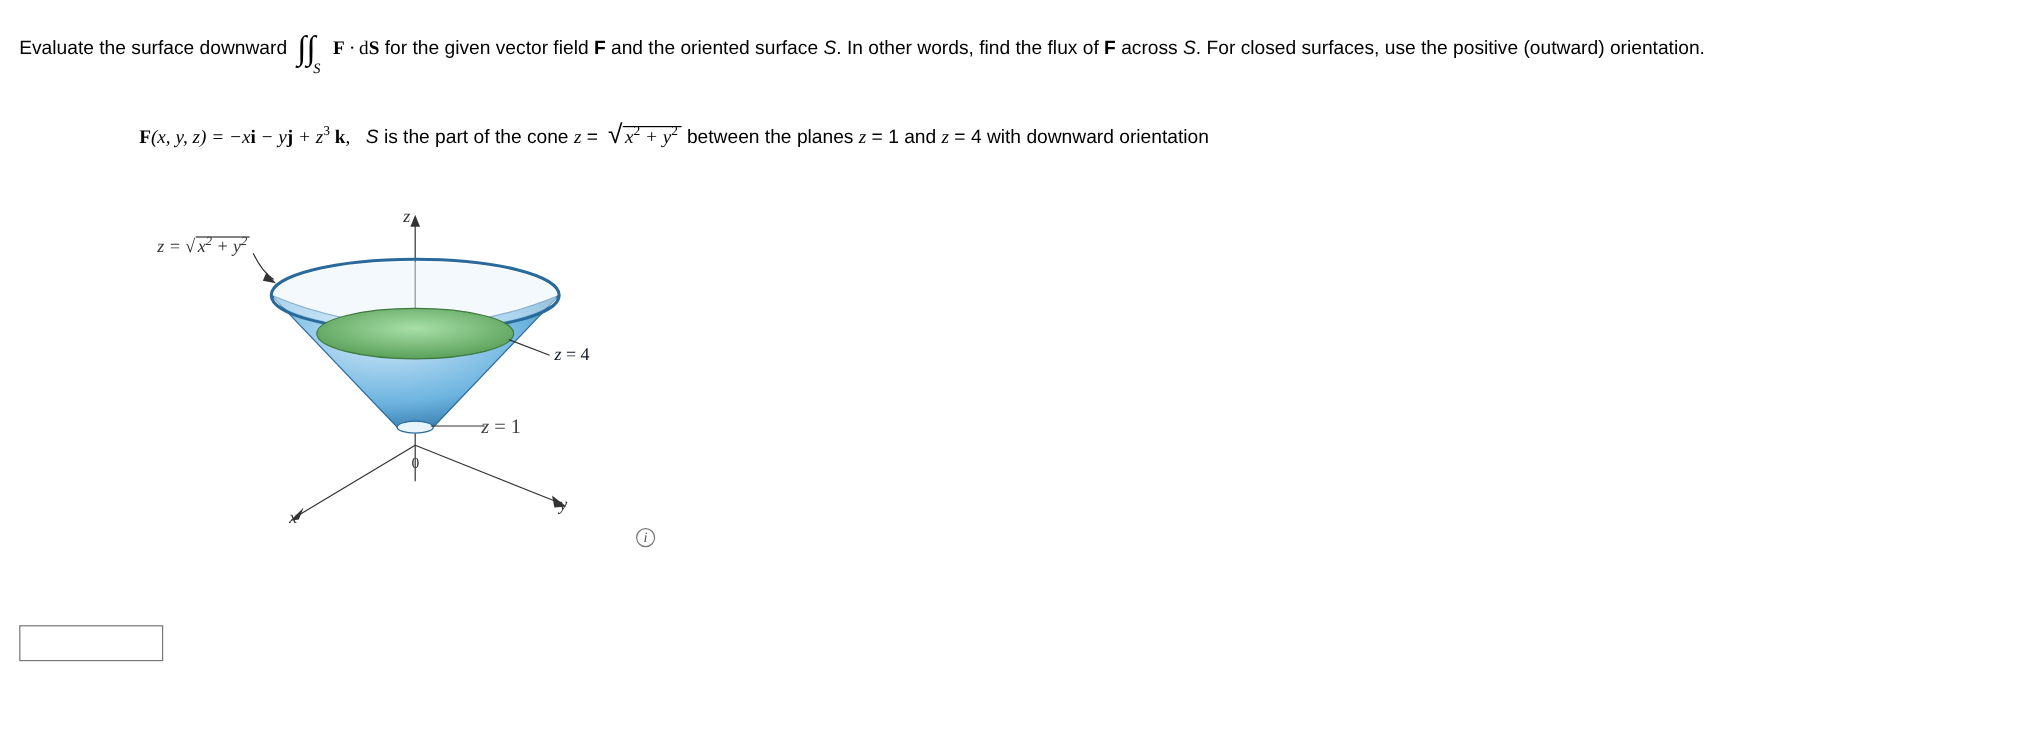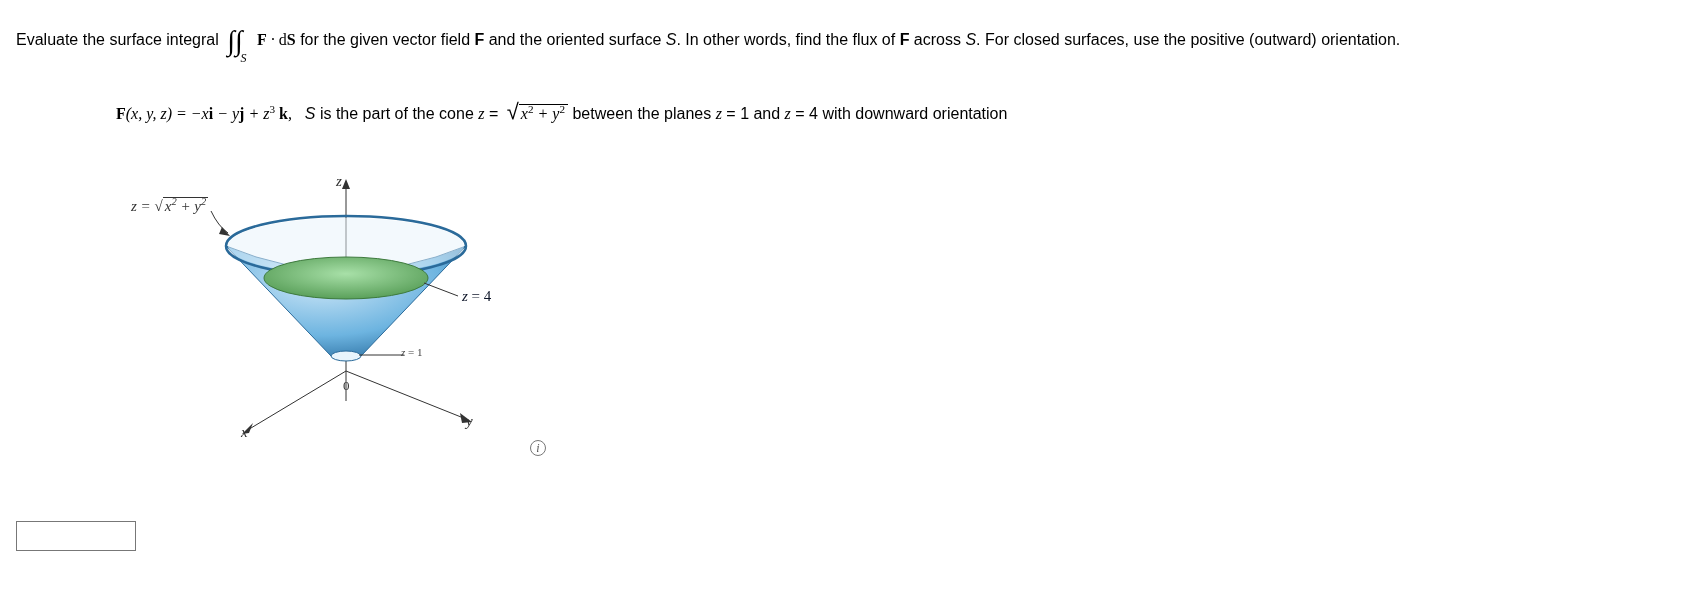--- a/index.html
+++ b/index.html
@@ -105,21 +105,21 @@
       right: 20px;
       font-style: italic;
     }
   </style>
 </head>
 <body>
 
 
 
 <div class="problem-text">
-  <span>Evaluate the surface integral </span>
+  <span>Evaluate the surface downward </span>
   <span class="integral">∫∫<span class="integral-sub">S</span></span>
   <span class="math"><b class="rm">F</b> · <span class="rm">d</span><b class="rm">S</b></span>
   <span> for the given vector field <b>F</b> and the oriented surface <i>S</i>. In other words, find the flux of <b>F</b> across <i>S</i>. For closed surfaces, use the positive (outward) orientation.</span>
 </div>
 
 <div class="indent-line">
   <span class="math"><b class="rm">F</b>(x, y, z) = −x<b class="rm">i</b> − y<b class="rm">j</b> + z<sup><span class="rm">3</span></sup> <b class="rm">k</b>, </span>
   <span>&nbsp;&nbsp;<i>S</i> is the part of the cone <span class="math">z</span> = </span>
   <span class="sqrt-wrap">
     <span class="sqrt-sym">√</span><span class="sqrt-body math">x<sup><span class="rm">2</span></sup> + y<sup><span class="rm">2</span></sup></span>
@@ -167,21 +167,21 @@
 
     <line x1="213" y1="184" x2="258" y2="184" stroke="#333" stroke-width="1"></line>
 
   </svg>
 
   <div class="fig-label math-lbl" style="top:25px; left:-15px;">
     z = <span style="font-style:normal">√</span><span style="border-top:1px solid #333; padding:0 2px;">x<sup>2</sup> + y<sup>2</sup></span>
   </div>
   <div class="fig-label math-lbl" style="top:2px; left:190px;">z</div>
   <div class="fig-label blue" style="top:117px; left:316px;"><span class="math">z</span> = 4</div>
-  <div class="fig-label" style="top:175px; left:255px; font-size:11px; color:#444;"><span class="math">z</span> = 1</div>
+  <div class="fig-label" style="top:175px; left:255px; font-size:17px; color:#444;"><span class="math">z</span> = 1</div>
   <div class="fig-label" style="top:207px; left:197px; font-size:13px;">0</div>
   <div class="fig-label math-lbl" style="top:253px; left:95px;">x</div>
   <div class="fig-label math-lbl" style="top:242px; left:320px;">y</div>
 
   <span class="info-icon">i</span>
 </div>
 
 <input type="text" class="answer-box" value="" style="">
 
 

